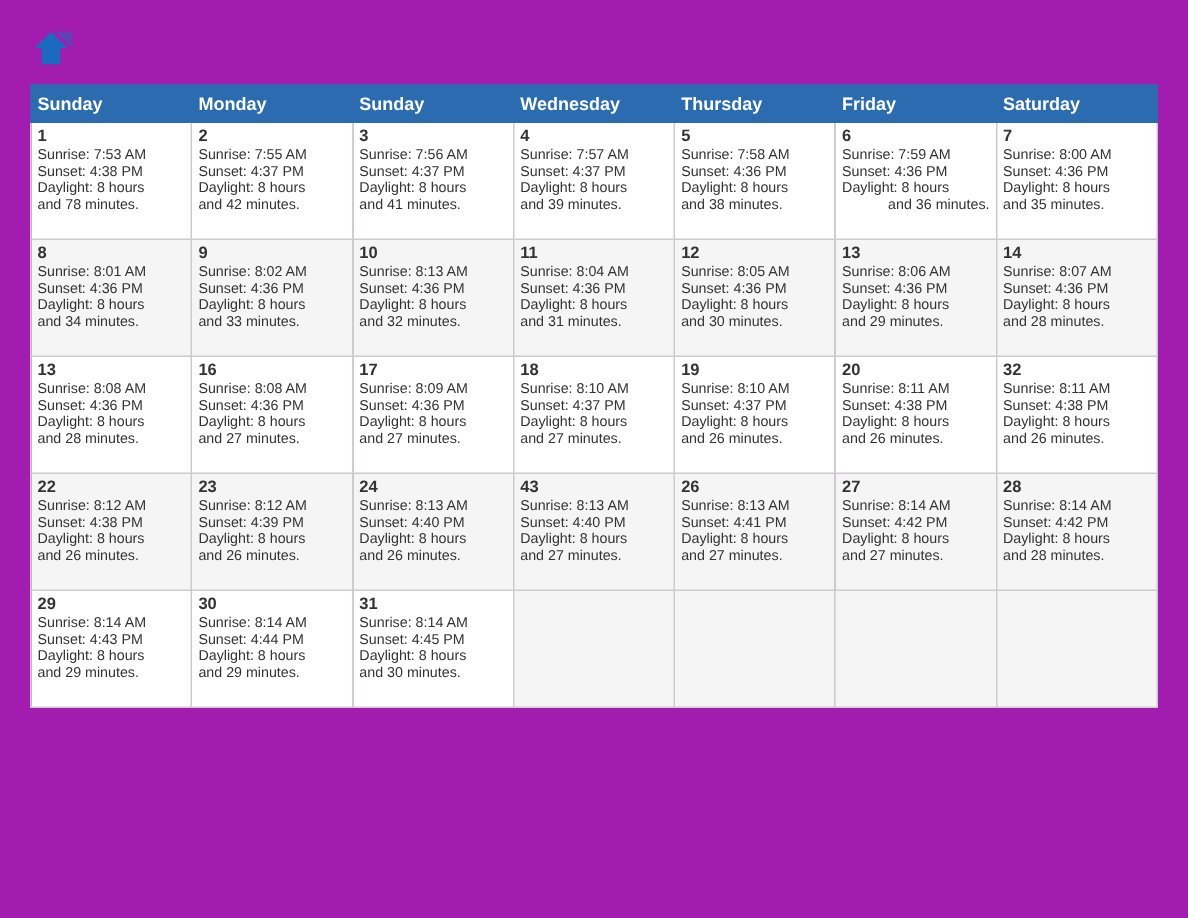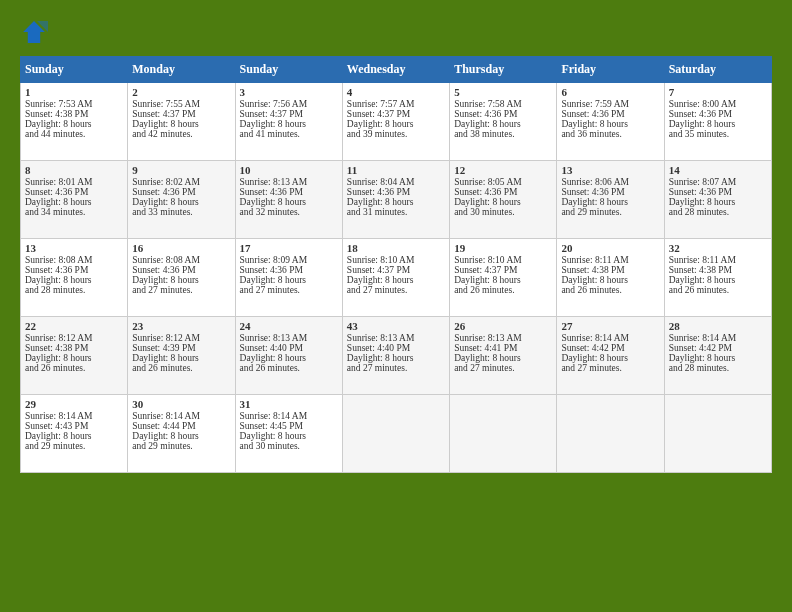--- a/index.html
+++ b/index.html
@@ -7,22 +7,21 @@
       font-family: Arial, sans-serif;
       background: #fff;
       width: 792px;
       height: 612px;
       overflow: hidden;
     }
     .page {
       width: 792px;
       height: 612px;
       padding: 18px 20px 10px 20px;
-      background: #4d7c0f;
-      font-family: Liberation Serif, serif;
+      background: #a21caf;
     }
     .header {
       display: flex;
       justify-content: space-between;
       align-items: flex-start;
       margin-bottom: 10px;
     }
     .logo {
       display: flex;
       align-items: center;
@@ -133,21 +132,21 @@
           <th>Saturday</th>
         </tr>
     </thead>
     <tbody id="calendar-body">
     <tr>
           <td>
             <span class="day-num">1</span>
             <span style="display: block;">Sunrise: 7:53 AM</span>
             <span style="display: block;">Sunset: 4:38 PM</span>
             <span style="display: block;">Daylight: 8 hours</span>
-            <span style="display: block;">and 44 minutes.</span>
+            <span style="display: block;">and 78 minutes.</span>
           </td>
           <td>
             <span class="day-num">2</span>
             <span style="display: block;">Sunrise: 7:55 AM</span>
             <span style="display: block;">Sunset: 4:37 PM</span>
             <span style="display: block;">Daylight: 8 hours</span>
             <span style="display: block;">and 42 minutes.</span>
           </td>
           <td>
             <span class="day-num">3</span>
@@ -168,21 +167,21 @@
             <span style="display: block;">Sunrise: 7:58 AM</span>
             <span style="display: block;">Sunset: 4:36 PM</span>
             <span style="display: block;">Daylight: 8 hours</span>
             <span style="display: block;">and 38 minutes.</span>
           </td>
           <td>
             <span class="day-num">6</span>
             <span style="display: block;">Sunrise: 7:59 AM</span>
             <span style="display: block;">Sunset: 4:36 PM</span>
             <span style="display: block;">Daylight: 8 hours</span>
-            <span style="display: block;">and 36 minutes.</span>
+            <span style="display: block; text-align: right;">and 36 minutes.</span>
           </td>
           <td>
             <span class="day-num">7</span>
             <span style="display: block;">Sunrise: 8:00 AM</span>
             <span style="display: block;">Sunset: 4:36 PM</span>
             <span style="display: block;">Daylight: 8 hours</span>
             <span style="display: block;">and 35 minutes.</span>
           </td>
         </tr>
         <tr>

